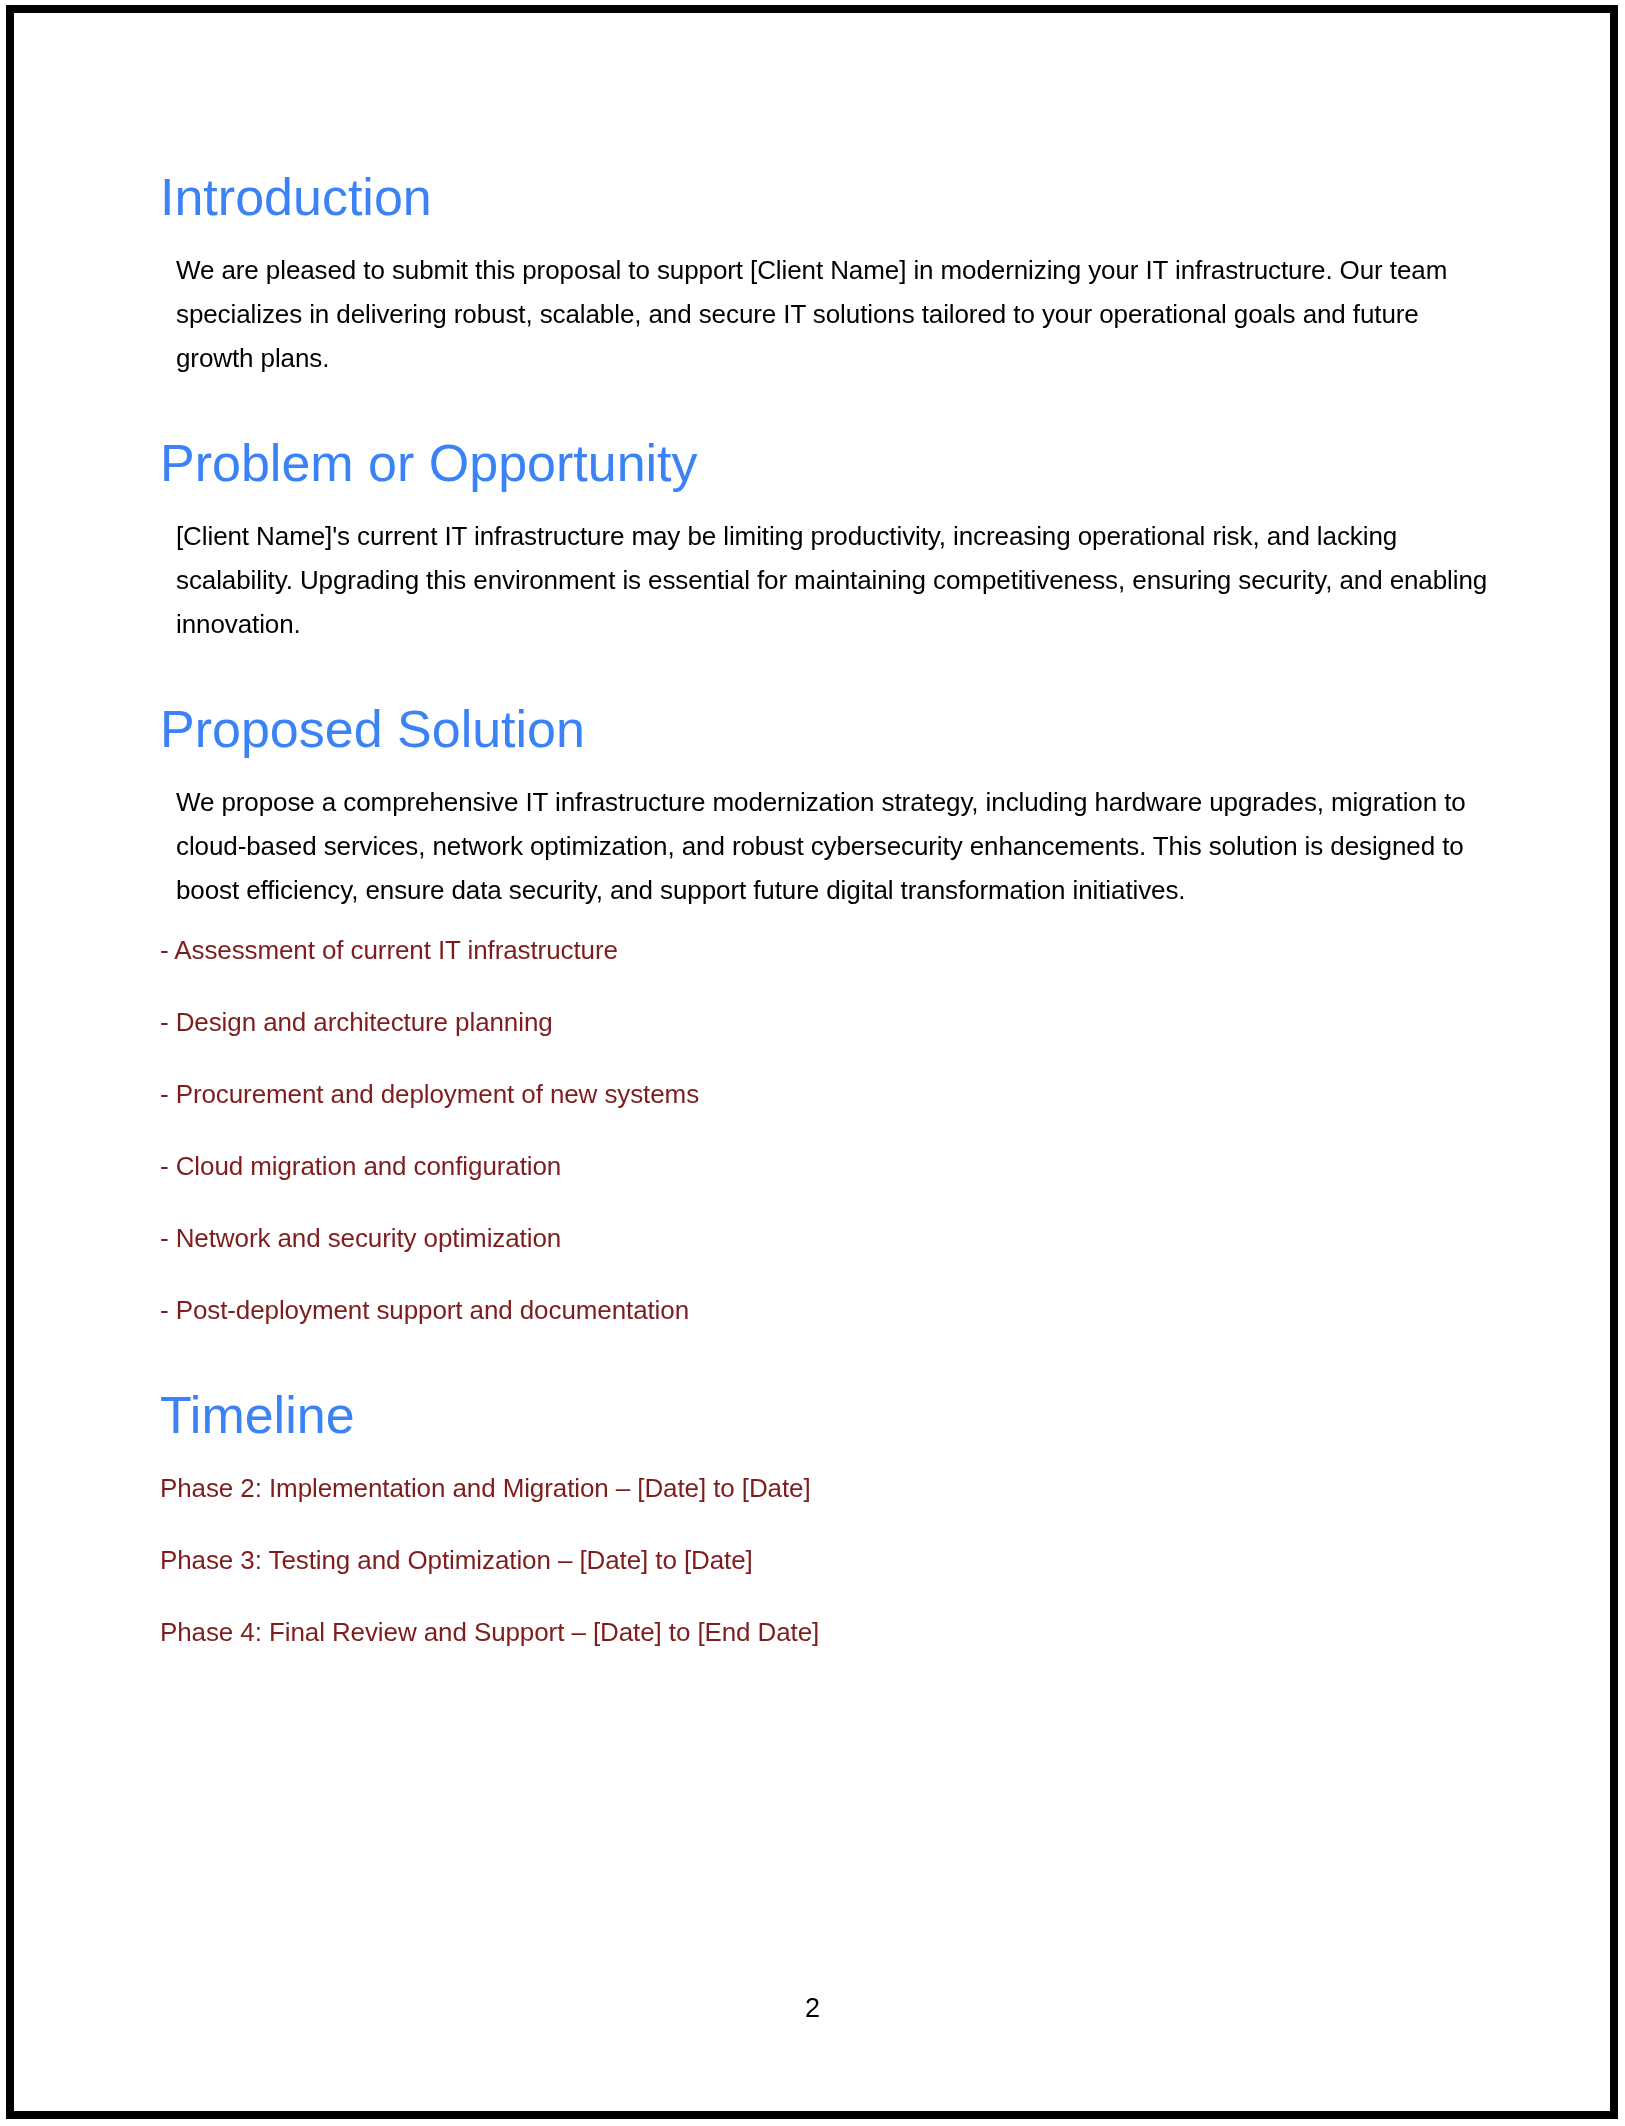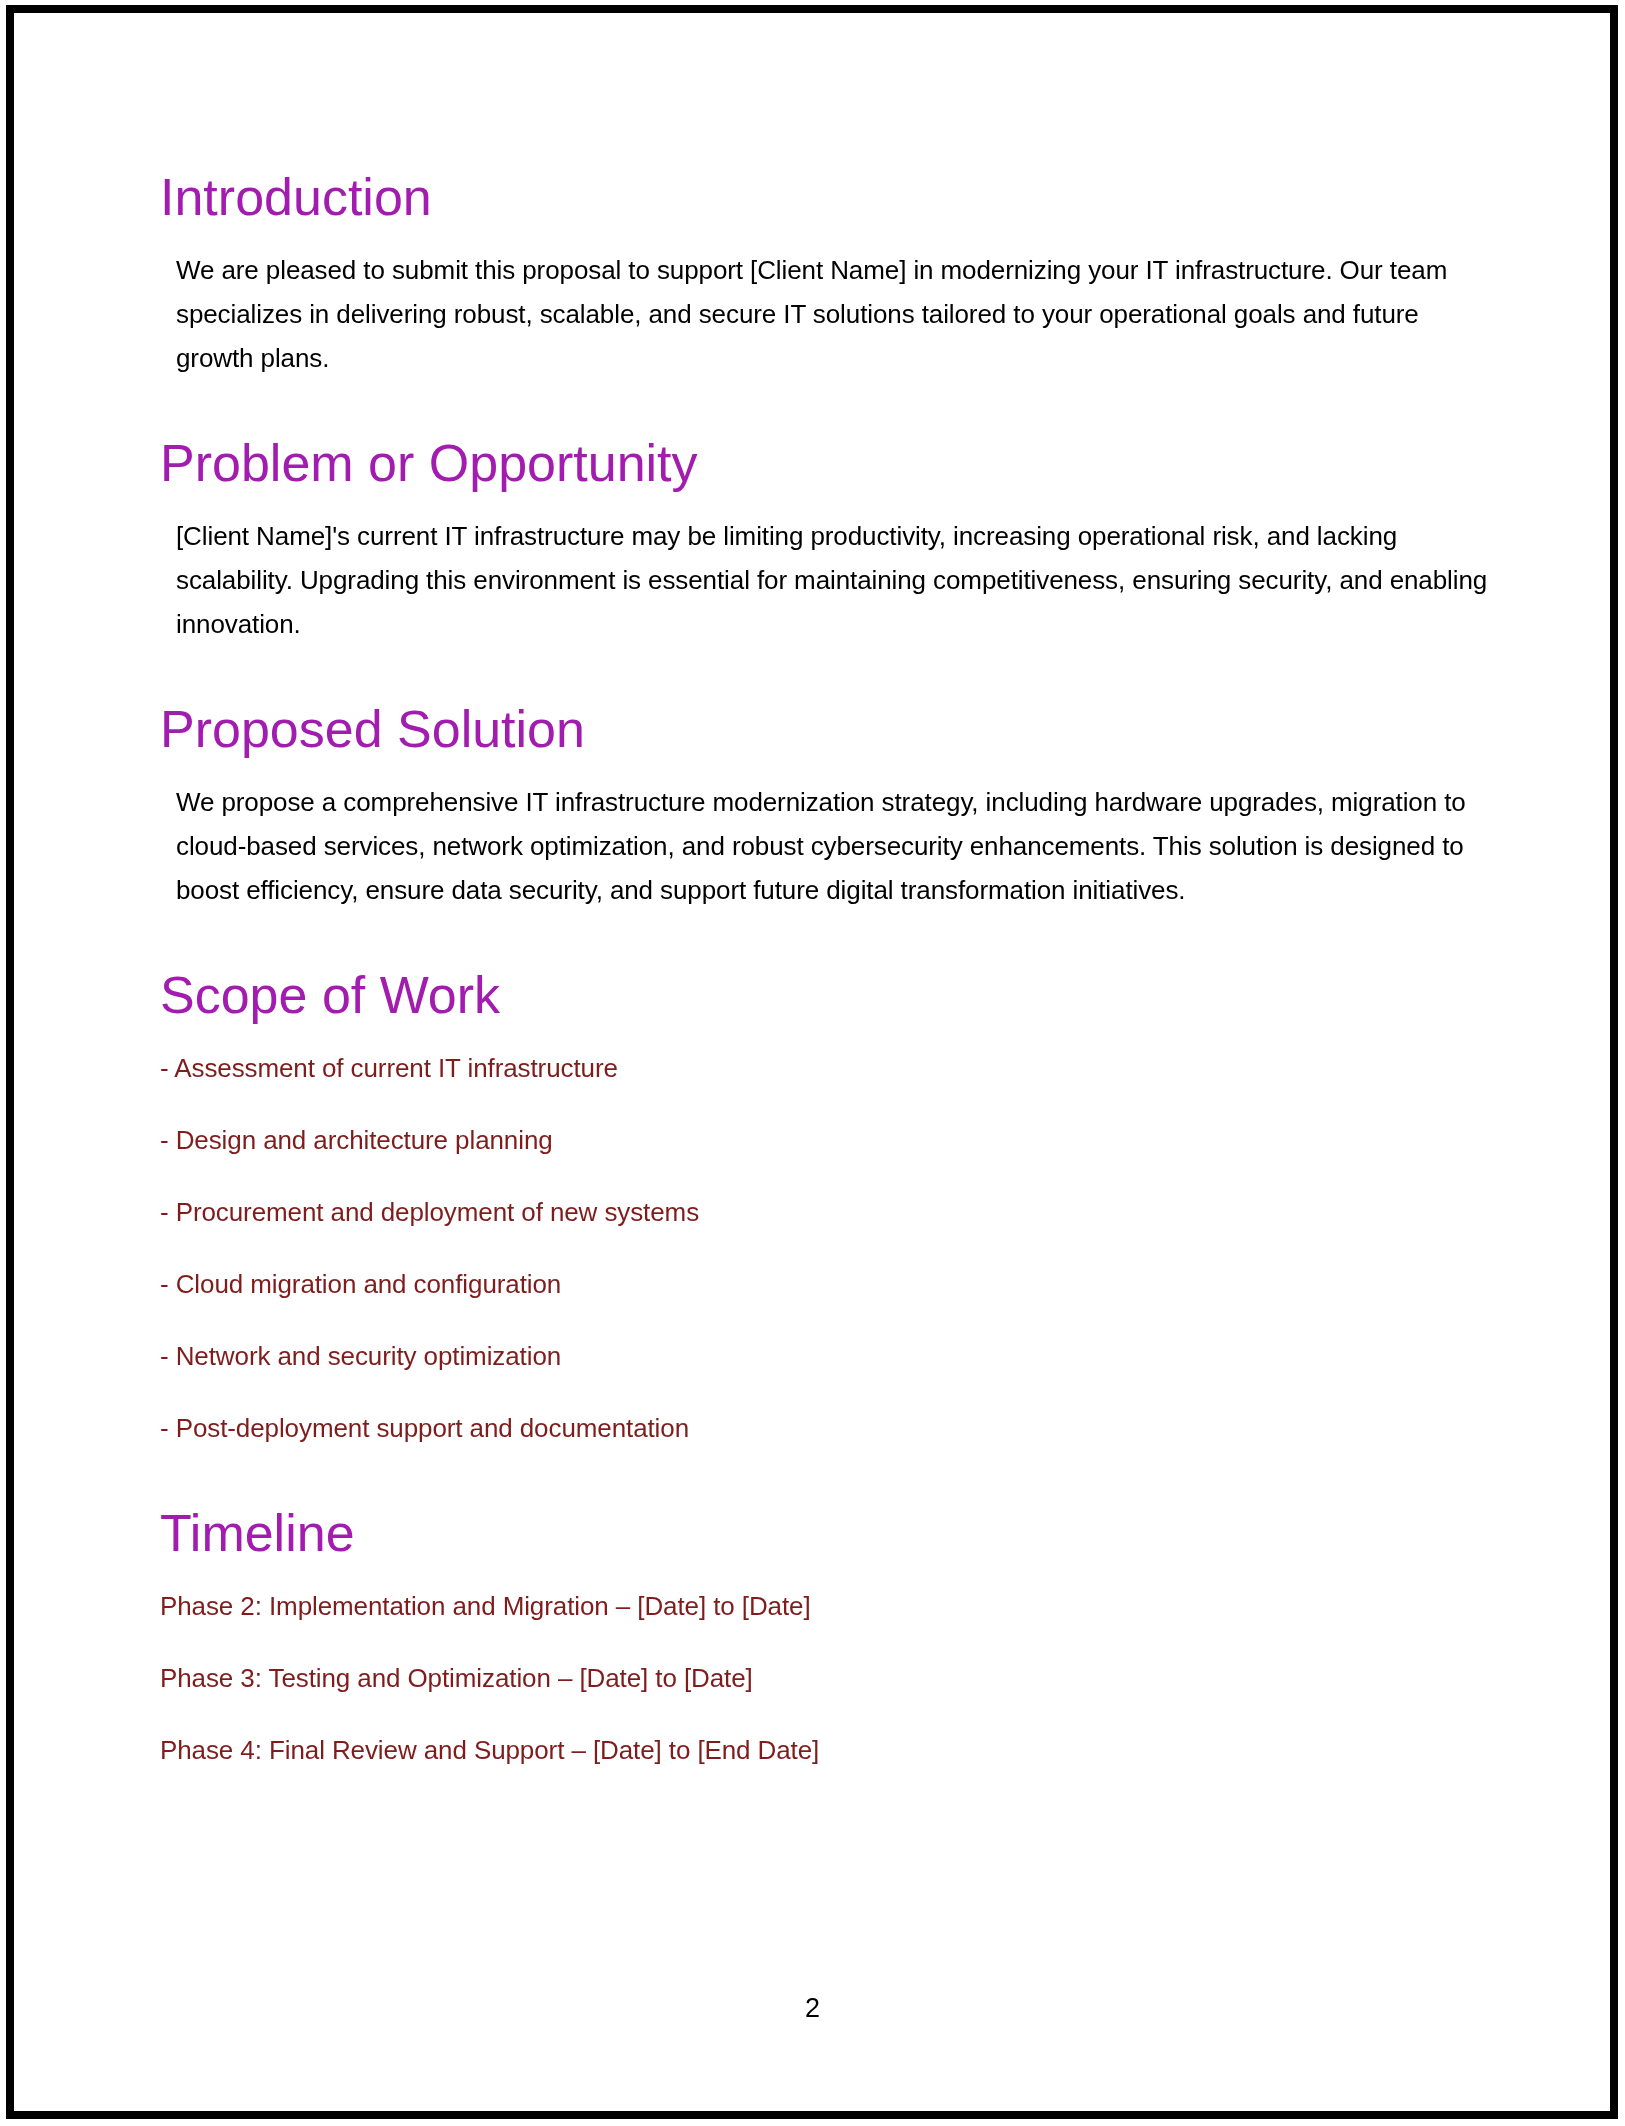--- a/index.html
+++ b/index.html
@@ -32,21 +32,21 @@
     padding: 166px 0 0 160px;
     width: 1490px;
   }
   .section { margin: 0; }
   h1.doc-heading {
     font-size: 52px;
     font-weight: 400;
     line-height: 62px;
     letter-spacing: 0px;
     margin: 52px 0 20px 0;
-    color: #a21caf;
+    color: #3b82f6;
   }
   .section:first-child h1.doc-heading { margin-top: 0; }
   p.doc-paragraph {
     font-size: 26px;
     line-height: 44px;
     margin: 16px;
     width: 1320px;
     letter-spacing: -0.1px;
     color: #000000;
   }
@@ -85,21 +85,20 @@
     <h1 class="doc-heading">Problem or Opportunity</h1>
     <p class="doc-paragraph">[Client Name]'s current IT infrastructure may be limiting productivity, increasing operational risk, and lacking scalability. Upgrading this environment is essential for maintaining competitiveness, ensuring security, and enabling innovation.</p>
   </section>
 
   <section class="section">
     <h1 class="doc-heading">Proposed Solution</h1>
     <p class="doc-paragraph">We propose a comprehensive IT infrastructure modernization strategy, including hardware upgrades, migration to cloud-based services, network optimization, and robust cybersecurity enhancements. This solution is designed to boost efficiency, ensure data security, and support future digital transformation initiatives.</p>
   </section>
 
   <section class="section">
-    <h1 class="doc-heading">Scope of Work</h1>
     <p class="doc-item">- Assessment of current IT infrastructure</p>
     <p class="doc-item">- Design and architecture planning</p>
     <p class="doc-item">- Procurement and deployment of new systems</p>
     <p class="doc-item">- Cloud migration and configuration</p>
     <p class="doc-item">- Network and security optimization</p>
     <p class="doc-item">- Post-deployment support and documentation</p>
   </section>
 
   <section class="section">
     <h1 class="doc-heading">Timeline</h1>

